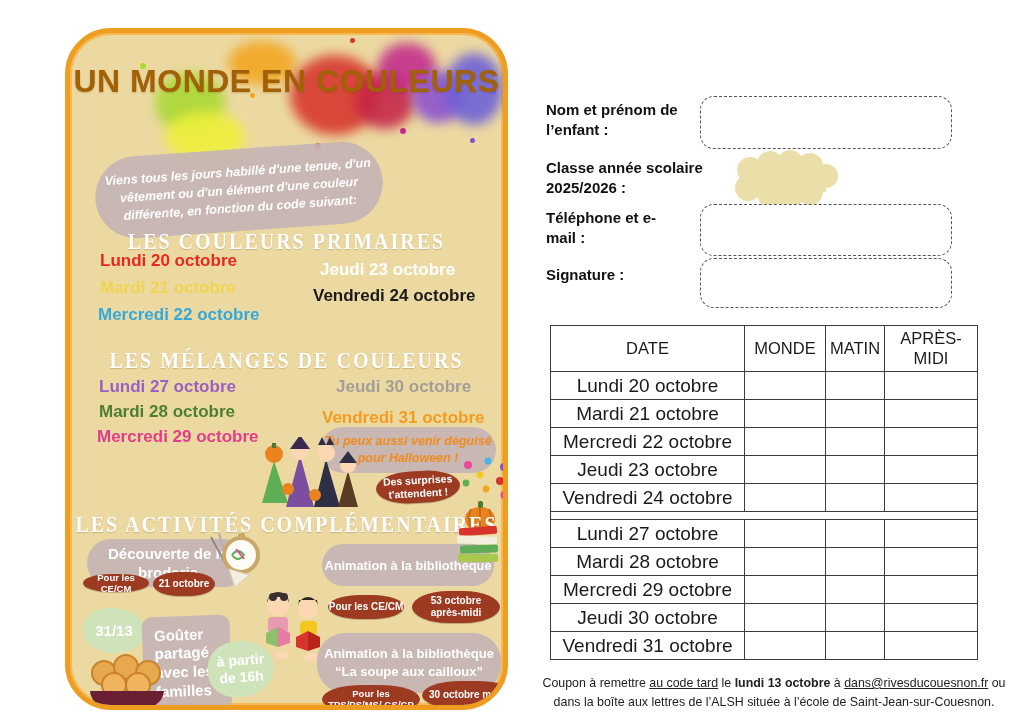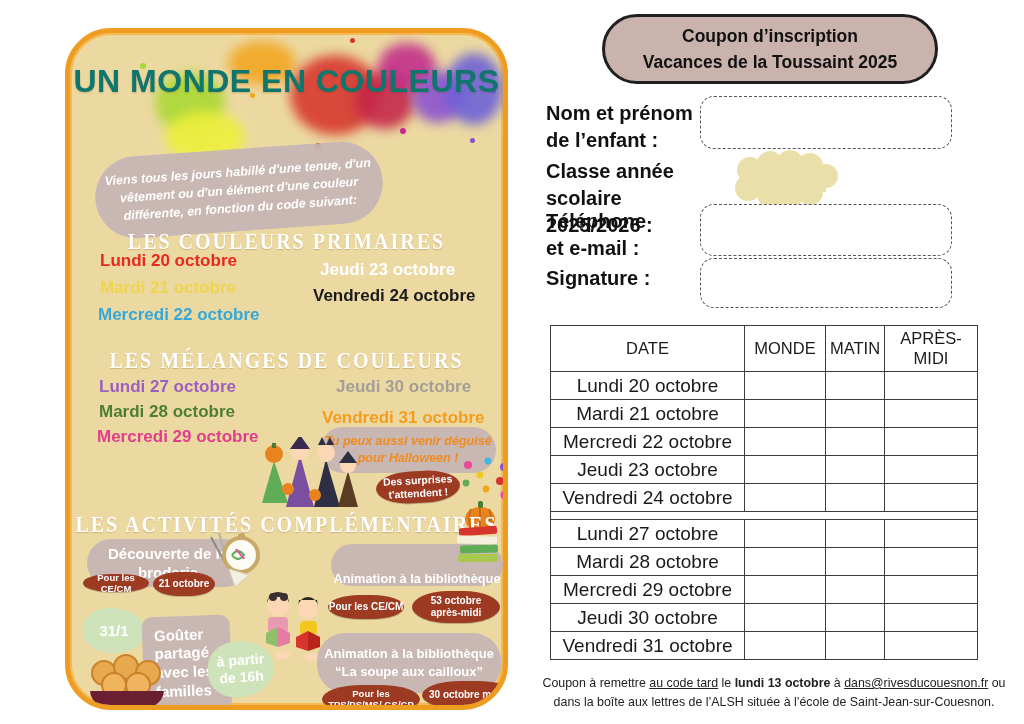--- a/index.html
+++ b/index.html
@@ -6,21 +6,21 @@
   #canvas{position:relative;width:1024px;height:724px;background:#ffffff;
           font-family:"Liberation Sans",sans-serif;overflow:hidden;}
   .abs{position:absolute;}
 
   
   #flyer{left:65px;top:28px;width:443px;height:682px;box-sizing:border-box;
          background:#ecd9a2;border:5px solid #ef9d20;border-radius:46px;
          box-shadow:inset 0 0 0 2px #f6b954;overflow:hidden;}
   .splash{position:absolute;border-radius:50%;filter:blur(6px);opacity:.88;}
   .dot{position:absolute;border-radius:50%;}
-  #flyer-title{left:0;top:30px;width:100%;text-align:center;color:#0f766e;
+  #flyer-title{left:0;top:30px;width:100%;text-align:center;color:#a16207;
     font-size:32px;font-weight:800;letter-spacing:.5px;
     text-shadow:0 1px 2px rgba(120,60,0,.25);}
   .blob{background:rgba(197,180,180,.92);color:#fff;font-weight:bold;}
   #intro-blob{left:25px;top:116px;width:268px;height:70px;border-radius:45px;
     transform:rotate(-4deg);display:flex;align-items:center;justify-content:center;
     padding:6px 10px;}
   #intro-blob div{font-style:italic;font-size:12.5px;line-height:1.45;text-align:center;}
   .wheader{left:0;width:100%;text-align:center;color:#fff;font-family:"Liberation Serif",serif;
     font-weight:bold;font-size:20px;letter-spacing:2px;transform:scaleY(1.15);
     text-shadow:0 1px 1px rgba(120,60,0,.25);white-space:nowrap;}
@@ -37,21 +37,21 @@
   .actblob{border-radius:28px;display:flex;align-items:center;justify-content:center;
        text-align:center;}
   .greenblob{background:#cfe3ba;color:#fff;font-weight:bold;display:flex;
        align-items:center;justify-content:center;text-align:center;}
 
   
   #coupon-pill{left:602px;top:14px;width:336px;height:70px;background:#c9b3ac;
      border:3px solid #1f1f1f;border-radius:38px;display:flex;flex-direction:column;
      align-items:center;justify-content:center;color:#111;font-weight:bold;
      font-size:17.5px;line-height:1.5;box-sizing:border-box;}
-  .flabel{color:#111;font-weight:bold;font-size:20px;line-height:1.35;}
+  .flabel{color:#111;font-weight:bold;font-size:15px;line-height:1.35;}
   .dashedbox{border:1.6px dashed #555;border-radius:14px;background:#fff;box-sizing:border-box;}
   #ctable{left:550px;top:325px;border-collapse:collapse;table-layout:fixed;color:#1a1a1a;}
   #ctable td,#ctable th{border:1.8px solid #3c3c3c;padding:0;}
   #ctable th{font-weight:normal;font-size:16.5px;height:45px;line-height:1.2;}
   #ctable td.datec{font-size:19px;text-align:center;height:27px;}
   #ctable tr.sep td{border-top:1.8px solid #3c3c3c;border-bottom:1.8px solid #3c3c3c;height:7px;}
   #footer-note{left:535px;top:674px;width:478px;text-align:center;font-size:12.4px;
      line-height:1.55;color:#222;}
   #footer-note .u{text-decoration:underline;}
   #footer-note .b{font-weight:bold;}
@@ -150,21 +150,21 @@
         <line x1="14" y1="4" x2="22" y2="32" stroke="#b0b0b0" stroke-width="2"></line>
       <circle cx="36" cy="26" r="17" fill="#fdfdf6" stroke="#c9a96a" stroke-width="4"></circle>
       <rect x="33" y="4" width="7" height="6" rx="2" fill="#c9a96a"></rect>
       <path d="M27 26 q6 -8 12 0 q-6 8 -12 0" fill="none" stroke="#5fae57" stroke-width="2"></path>
       <path d="M31 20 l8 10" stroke="#e84a9a" stroke-width="2"></path>
       <polygon points="24,40 44,46 30,58" fill="#f3efe2" stroke="#d8d2bd" stroke-width="1"></polygon>
     </svg>
     <div class="abs tag" style="left:13px;top:541px;width:66px;height:18px;font-size:9.5px;">Pour les CE/CM</div>
     <div class="abs tag" style="left:83px;top:539px;width:62px;height:24px;font-size:10px;">21 octobre</div>
 
-    <div class="abs blob actblob" style="left:261px;top:511px;width:172px;height:42px;border-radius:24px;align-items:flex-end;">
+    <div class="abs blob actblob" style="left:252px;top:511px;width:172px;height:42px;border-radius:24px;">
       <div style="font-size:12.8px;">Animation à la bibliothèque</div>
     </div>
     <svg class="abs" style="left:383px;top:492px;" width="50" height="40" viewBox="0 0 50 40">
       <rect x="6" y="2" width="38" height="8" rx="2" fill="#d6342c" transform="rotate(-4 25 6)"></rect>
       <rect x="4" y="11" width="40" height="8" rx="2" fill="#f3efdd" transform="rotate(2 24 15)"></rect>
       <rect x="7" y="20" width="38" height="8" rx="2" fill="#5fae57" transform="rotate(-2 26 24)"></rect>
       <rect x="5" y="29" width="40" height="8" rx="2" fill="#a8c94e"></rect>
     </svg>
     <div class="abs tag" style="left:258px;top:562px;width:76px;height:24px;font-size:10px;">Pour les CE/CM</div>
     <div class="abs tag" style="left:342px;top:558px;width:80px;height:32px;font-size:10px;padding:0 4px;">53 octobre après-midi</div>
@@ -179,21 +179,21 @@
         <polygon points="30,42 18,36 18,56 30,52" fill="#e87ba4"></polygon>
       <circle cx="48" cy="18" r="10" fill="#fcd7b4"></circle>
         <path d="M38 16 a10 10 0 0 1 20 0 l-1 -7 -18 0 z" fill="#2c2620"></path>
       <rect x="40" y="30" width="17" height="14" rx="4" fill="#f2c81f"></rect>
       <polygon points="36,46 48,40 48,60 36,56" fill="#d6342c"></polygon>
         <polygon points="60,46 48,40 48,60 60,56" fill="#b8241c"></polygon>
       <ellipse cx="22" cy="64" rx="8" ry="4" fill="#fcd7b4"></ellipse>
         <ellipse cx="52" cy="66" rx="8" ry="4" fill="#fcd7b4"></ellipse>
     </svg>
 
-    <div class="abs greenblob" style="left:13px;top:575px;width:62px;height:45px;border-radius:45% 55% 50% 50%;font-size:15px;">31/1</div>
+    <div class="abs greenblob" style="left:13px;top:575px;width:62px;height:45px;border-radius:45% 55% 50% 50%;font-size:15px;">31/13</div>
     <div class="abs blob" style="left:73px;top:583px;width:88px;height:94px;border-radius:10px;transform:rotate(-2deg);display:flex;align-items:center;">
       <div style="font-size:15px;line-height:1.25;padding-left:12px;">Goûter partagé avec les familles</div>
     </div>
     <div class="abs greenblob" style="left:138px;top:608px;width:66px;height:56px;border-radius:48% 52% 55% 45%;font-size:14px;transform:rotate(-4deg);">
       <div style="width:52px;line-height:1.25;">à partir de 16h</div>
     </div>
     <svg class="abs" style="left:6px;top:620px;" width="102" height="56" viewBox="0 0 102 56">
       <circle cx="28" cy="20" r="12" fill="#e8a84e" stroke="#c9812a" stroke-width="2"></circle>
       <circle cx="50" cy="14" r="12" fill="#e8a84e" stroke="#c9812a" stroke-width="2"></circle>
       <circle cx="72" cy="20" r="12" fill="#e8a84e" stroke="#c9812a" stroke-width="2"></circle>
@@ -202,24 +202,20 @@
       <path d="M14 38 h74 a37 22 0 0 1 -74 0 z" fill="#6b1f33"></path>
     </svg>
 
     <div class="abs blob actblob" style="left:247px;top:600px;width:184px;height:60px;">
       <div style="font-size:13px;line-height:1.35;width:180px;">Animation à la bibliothèque “La soupe aux cailloux”</div>
     </div>
     <div class="abs tag" style="left:252px;top:652px;width:92px;height:28px;font-size:9.5px;padding:0 3px;">Pour les TPS/PS/MS/ GS/CP</div>
     <div class="abs tag" style="left:352px;top:648px;width:82px;height:28px;font-size:10px;padding:0 6px;">30 octobre matin</div>
   </div>
 
-  <div class="abs" id="coupon-pill">
-    <div>Coupon d’inscription</div>
-    <div>Vacances de la Toussaint 2025</div>
-  </div>
 
   <div class="abs flabel" style="left:546px;top:100px;width:150px;">Nom et prénom de l’enfant :</div>
   <div class="abs dashedbox" style="left:700px;top:96px;width:252px;height:53px;"></div>
 
   <div class="abs flabel" style="left:546px;top:158px;width:175px;">Classe année scolaire 2025/2026 :</div>
   <svg class="abs" style="left:728px;top:150px;" width="116" height="58" viewBox="0 0 116 58">
     <g fill="#eadfa9">
       <circle cx="22" cy="20" r="13"></circle>
         <circle cx="42" cy="14" r="13"></circle>
         <circle cx="62" cy="13" r="13"></circle>

